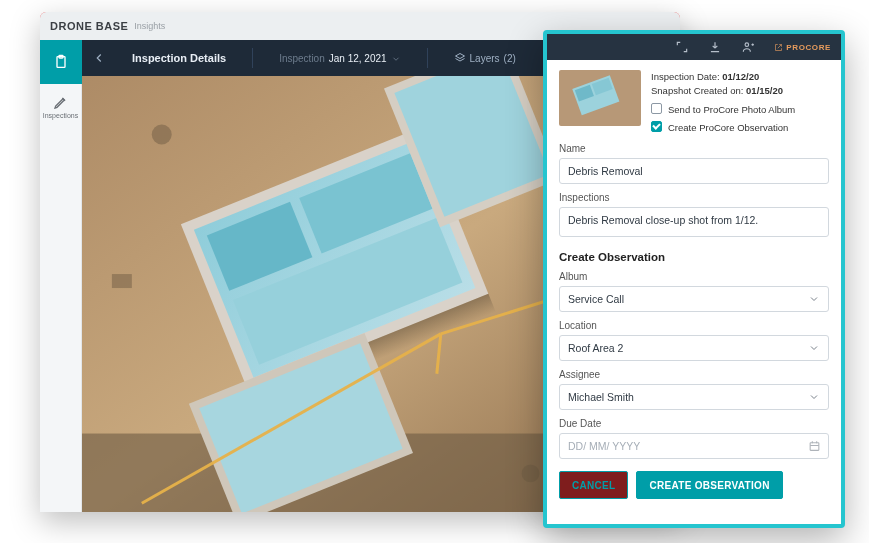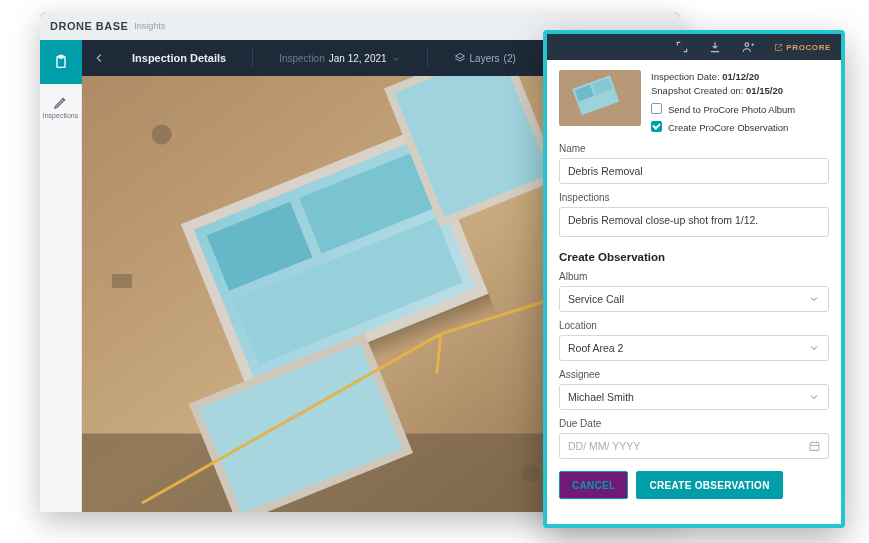--- a/index.html
+++ b/index.html
@@ -90,21 +90,21 @@
   .placeholder { color:#a6aeb7; }
 
   .section-title { font-size: 11.5px; font-weight:600; margin-top: 14px; margin-bottom:2px; color:#222; }
 
   .date-wrap { position:relative; }
   .date-ico { position:absolute; right:8px; top:50%; transform:translateY(-50%); opacity:.6; }
 
   .panel-actions { display:flex; gap:8px; margin-top: 12px; }
   .btn { height:28px; padding: 0 12px; font-size: 10px; font-weight:700; letter-spacing:.3px;
          border-radius:2px; display:flex; align-items:center; justify-content:center; text-transform:uppercase;}
-  .btn-outline { border:1.5px solid #009ea8; color:#009ea8; background:#701a75; }
+  .btn-outline { border:1.5px solid #009ea8; color:#009ea8; background:#7f1d1d; }
   .btn-solid { background:#009ea8; color:#fff; border:1.5px solid #009ea8; }
 
   .chev-down { width:12px; height:12px; }
 </style>
 </head>
 <body>
 
 <div class="stage">
 
   <div class="app-window">

